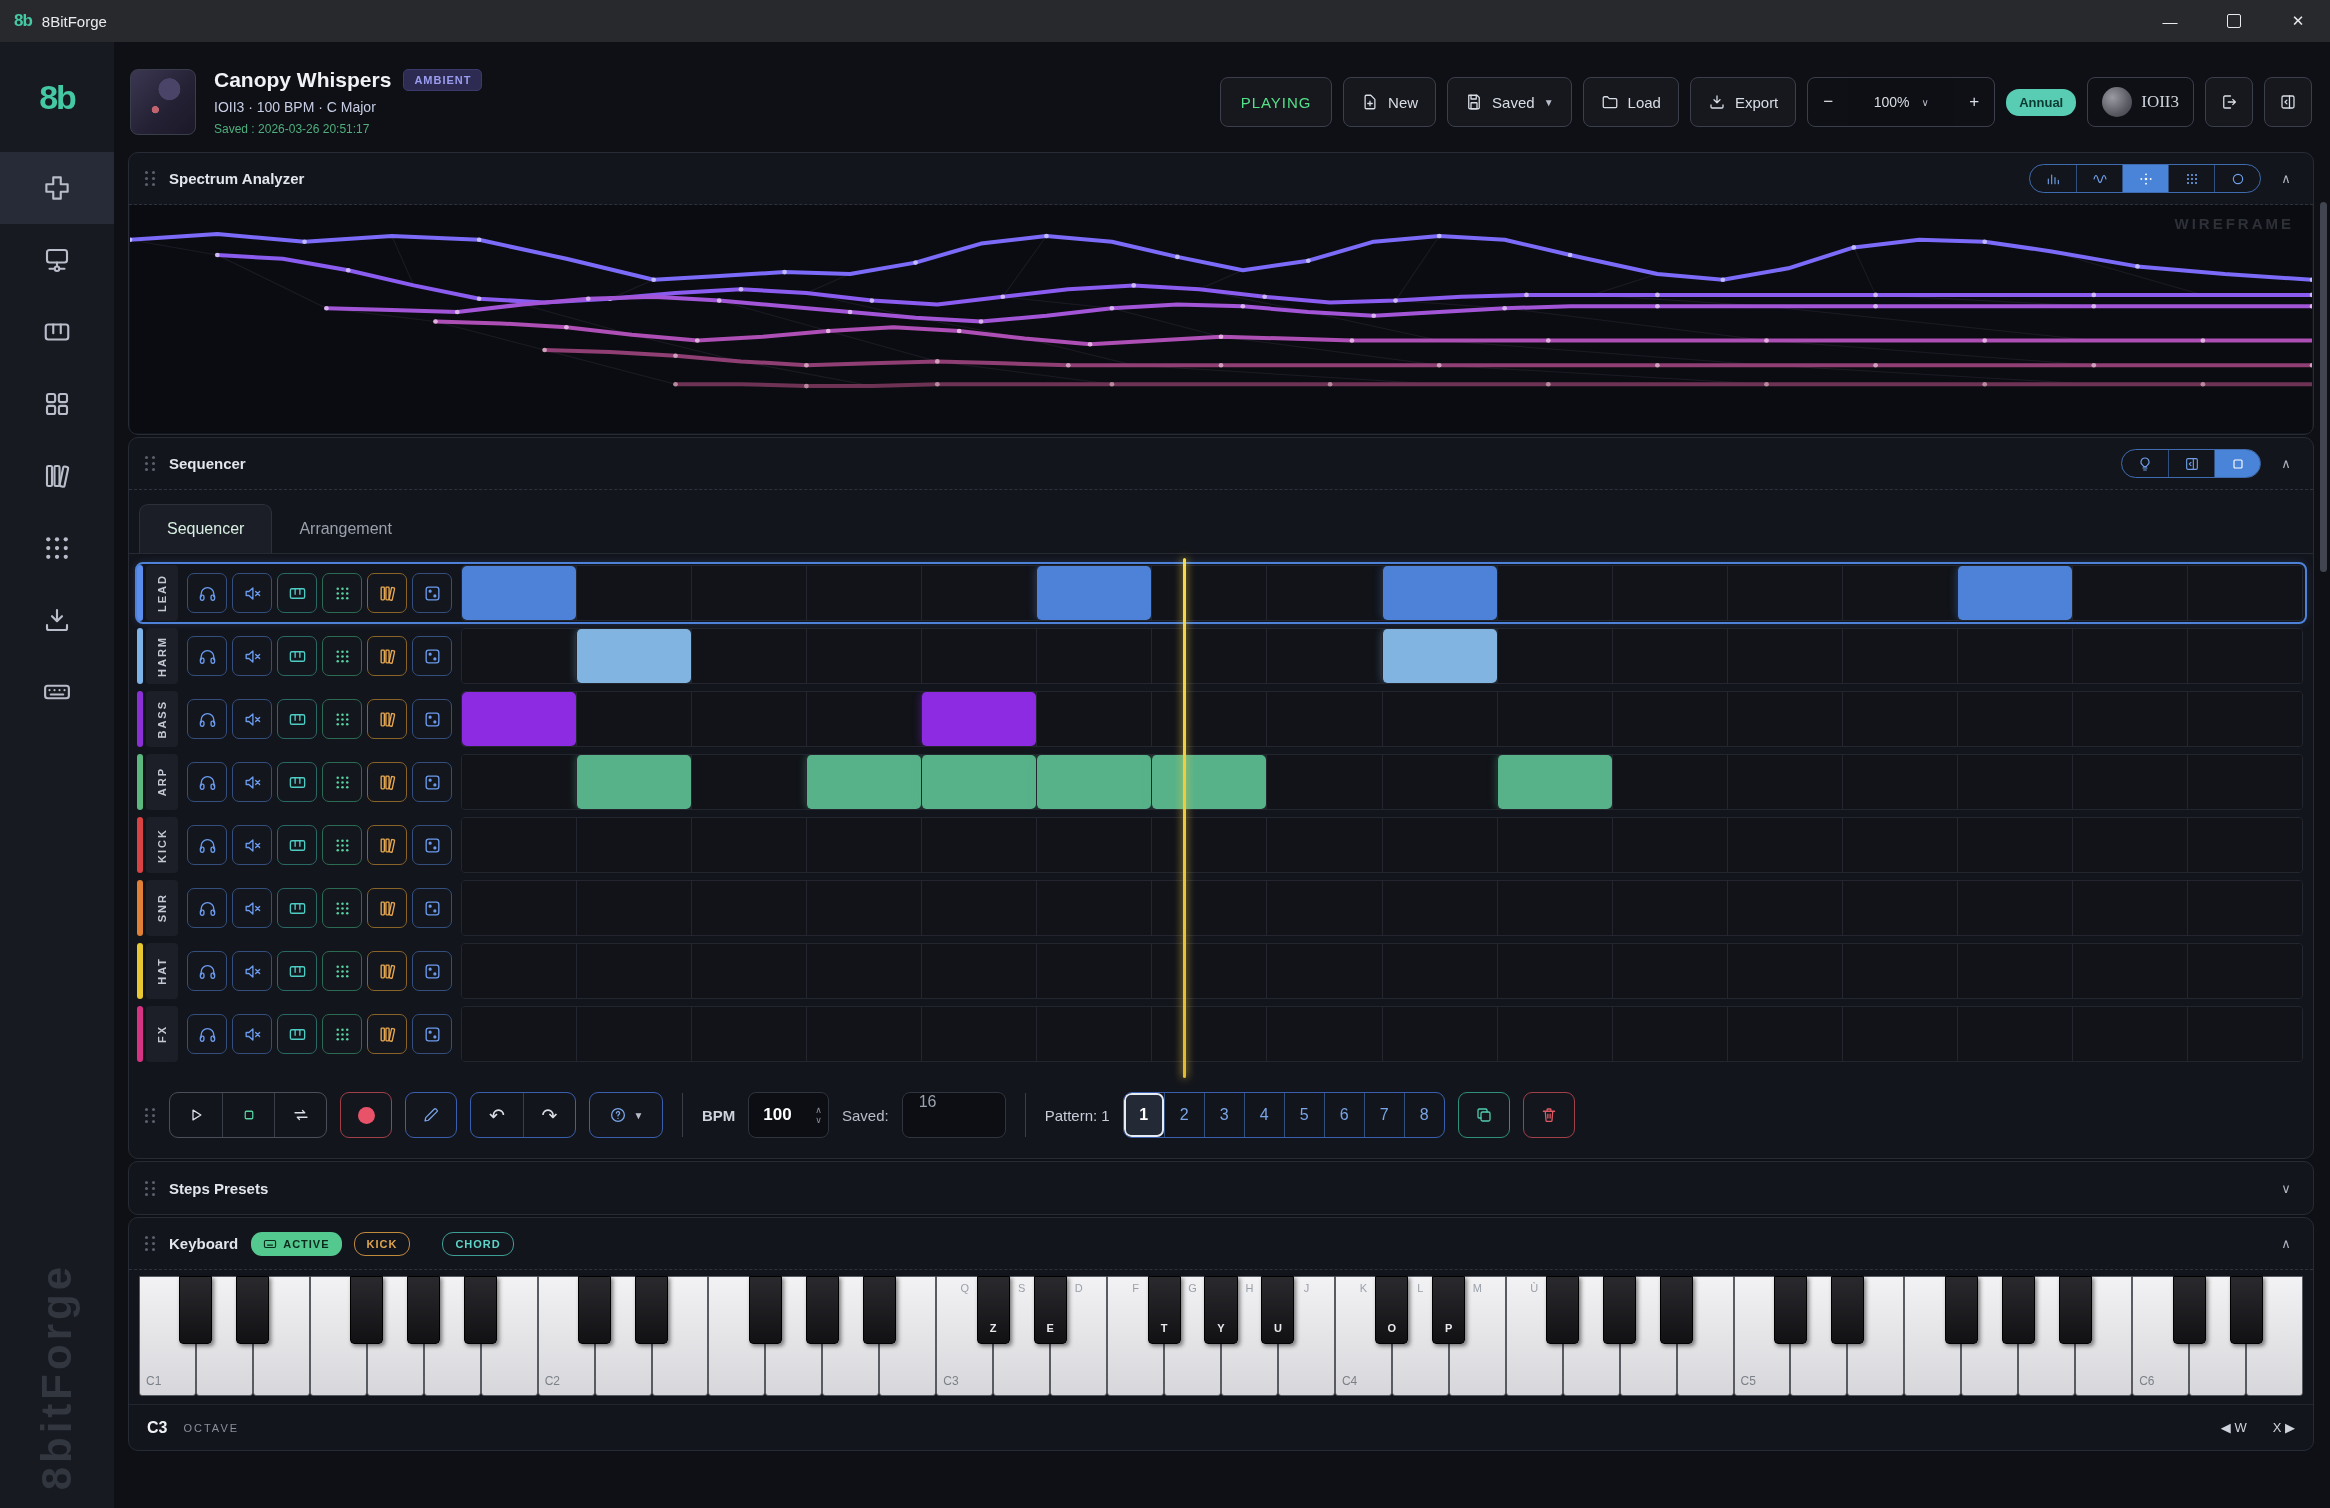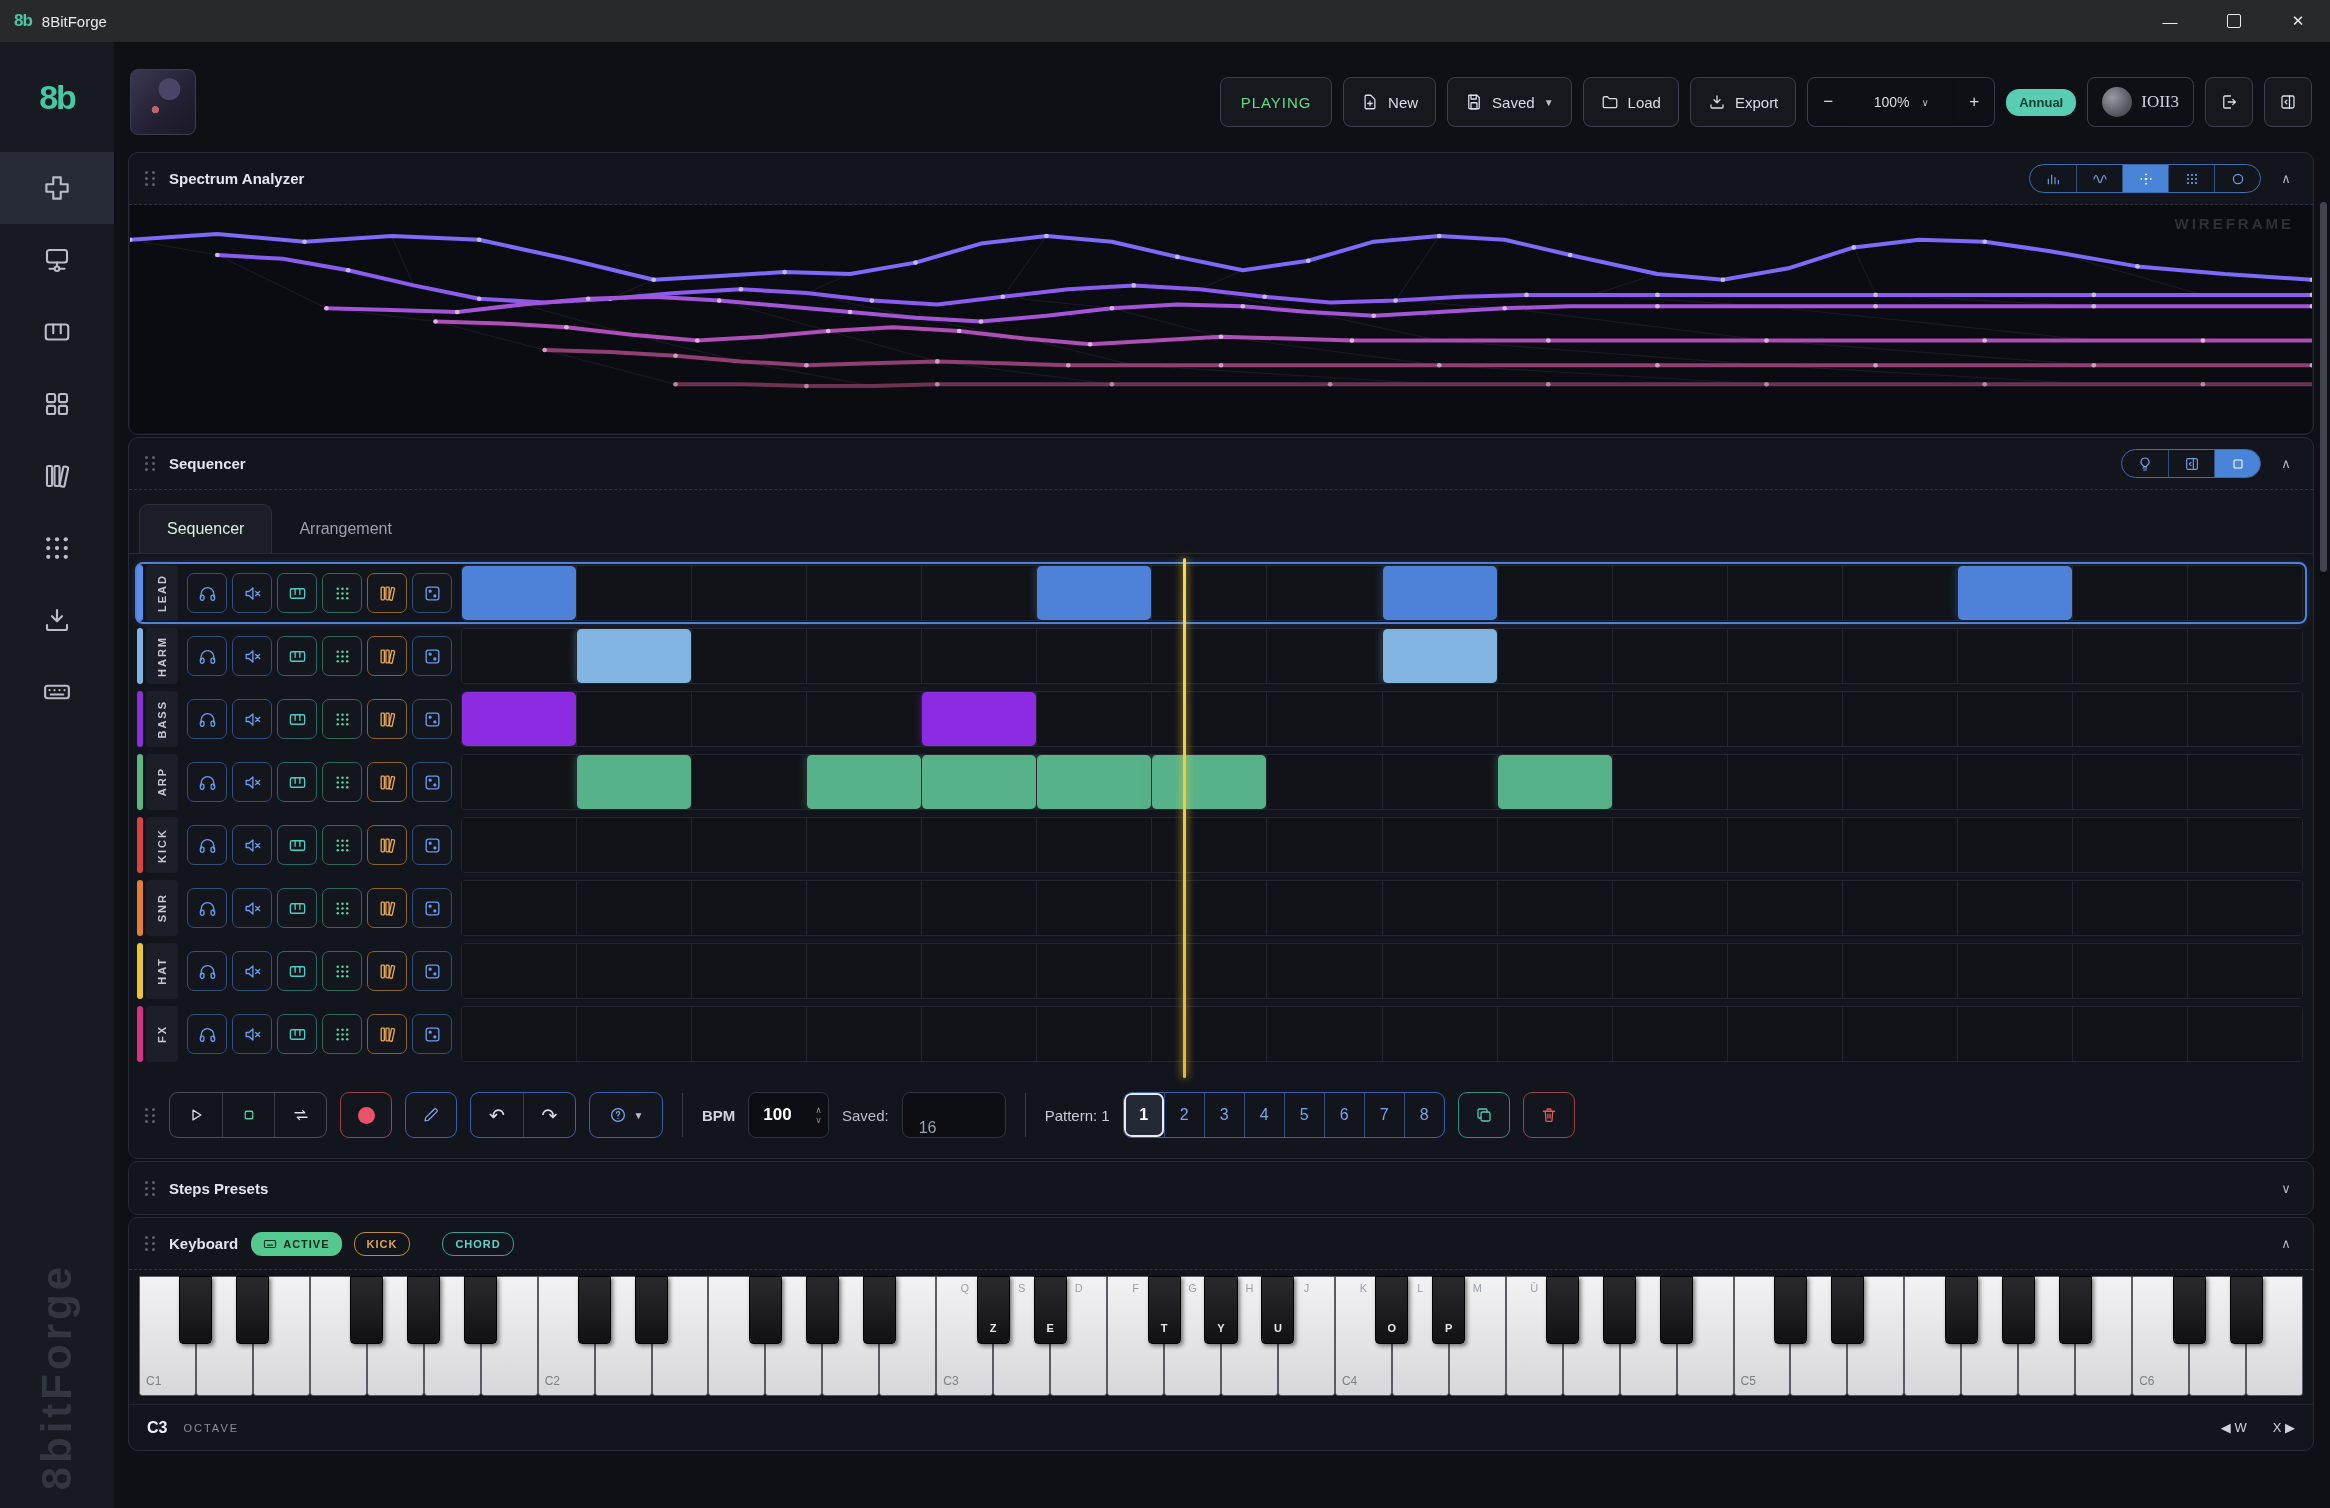--- a/index.html
+++ b/index.html
@@ -120,21 +120,21 @@
   .b-blue { border-color:#3a5fae; color:#7aa5e8; }
   .b-teal { border-color:#2e8f7a; color:#50cdb0; }
   .rec-dot { width:17px; height:17px; border-radius:50%; background:#e8536a; }
   .glyph { font-size:19px; line-height:1; }
   .vdiv { width:1px; height:44px; background:#3a3e48; margin:0 6px; }
   .t-label-txt { font-size:15px; color:#cfd3db; font-weight:bold; }
   .bpm-box { display:flex; align-items:center; background:#0c0e13; border:1px solid #30343e; border-radius:8px; height:46px; padding:0 6px 0 14px; }
   .bpm-val { font-size:17px; font-weight:bold; color:#fff; width:46px; }
   .spinner { display:flex; flex-direction:column; color:#8a8f9a; font-size:9px; line-height:10px; padding-left:6px; }
   .steps-box { background:#0c0e13; border:1px solid #30343e; border-radius:8px; height:46px; width:104px;
-    display:flex; align-items:flex-end; padding-left:16px; font-size:16px; color:#9aa2b0; }
+    display:flex; align-items:flex-start; padding-left:16px; font-size:16px; color:#9aa2b0; }
   .pat-group { display:flex; height:46px; border:1px solid #3a5fae; border-radius:9px; overflow:hidden; }
   .pat { width:40px; display:flex; align-items:center; justify-content:center; font-size:16px;
     color:#7aa5e8; border-left:1px solid #31507e; }
   .pat:first-child { border-left:none; }
   .pat.active { border:2px solid #e7ebf2; border-radius:7px; color:#fff; background:#242936; font-weight:bold; }
 
   
   .kb-badges { display:flex; align-items:center; gap:12px; }
   .badge { font-size:11px; font-weight:bold; letter-spacing:1px; padding:5px 12px; border-radius:11px; display:flex; align-items:center; gap:6px; }
   .badge.active-b { background:#54c98f; color:#0c2b1c; }
@@ -250,20 +250,28 @@
           </span>
         </div>
       </div>
     <div class="sb-vertical">8bitForge</div>
   </div>
 
   <div class="content">
 
     <div class="hdr">
       <div class="album"></div>
+      <div class="song">
+        <div class="song-line1">
+          <span class="song-title">Canopy Whispers</span>
+          <span class="genre-badge">AMBIENT</span>
+        </div>
+        <div class="song-meta">IOII3 · 100 BPM · C Major</div>
+        <div class="song-saved">Saved : 2026-03-26 20:51:17</div>
+      </div>
       <div class="hdr-actions">
         <div class="hbtn status-btn">PLAYING</div>
         <div class="hbtn">
           <span style="display: inline-flex;">
               <svg viewBox="0 0 24 24" fill="none" stroke="currentColor" stroke-width="1.7" stroke-linecap="round" stroke-linejoin="round">
                 <path d="M13 3H7a1.5 1.5 0 0 0-1.5 1.5v15A1.5 1.5 0 0 0 7 21h10a1.5 1.5 0 0 0 1.5-1.5V8.5z"></path>
                 <path d="M12 11v6M9 14h6"></path>
               </svg>
             </span>
           <span>New</span>

